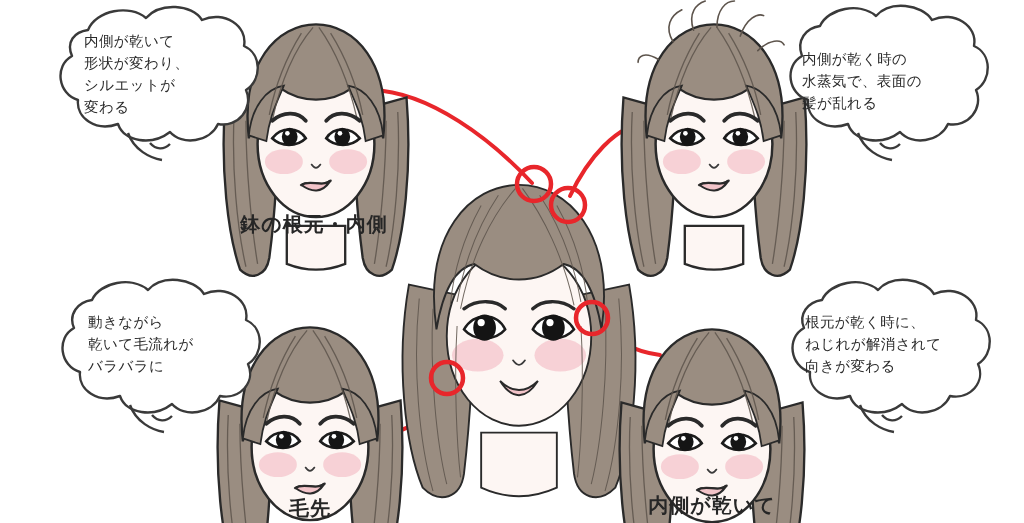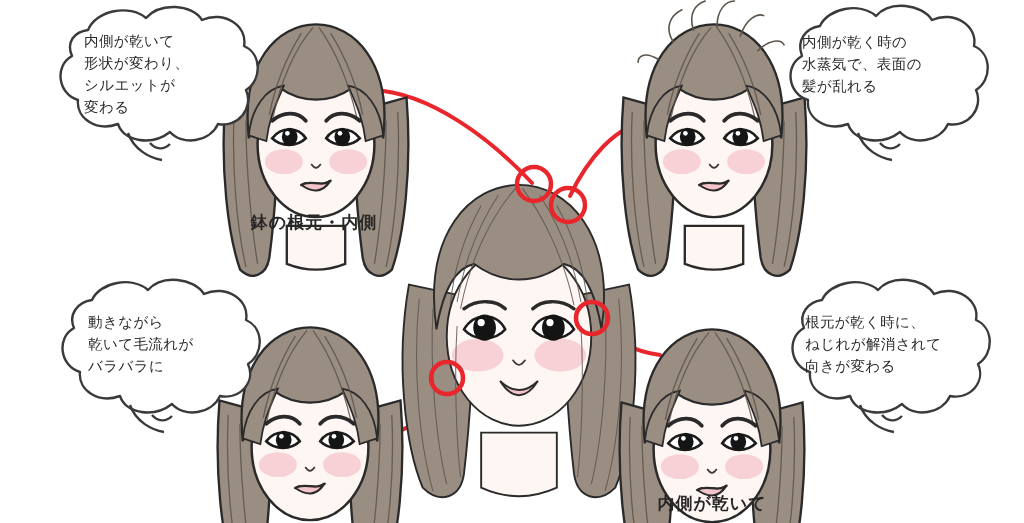--- a/index.html
+++ b/index.html
@@ -17,21 +17,21 @@
     font-family:"DejaVu Sans","Liberation Sans",sans-serif;
     font-size:14.5px;
     line-height:22px;
     color:#2b2b2b;
     white-space:pre;
     letter-spacing:0.4px;
   }
   .node-label{
     position:absolute;
     font-family:"DejaVu Sans","Liberation Sans",sans-serif;
-    font-size:17px;
+    font-size:20px;
     font-weight:700;
     color:#262626;
     white-space:nowrap;
     letter-spacing:1px;
     text-align:center;
   }
 </style>
 </head>
 <body>
 
@@ -232,26 +232,27 @@
                C798,314 808,302 822,300 Z"></path>
       <path fill="none" d="M860,405 C866,422 882,430 894,432"></path>
       <path fill="none" d="M882,415 C888,422 896,422 902,416"></path>
     </g>
   </svg>
 
   <div class="bubble-text" style="left:84px;top:30px;width:160px;">内側が乾いて
 形状が変わり、
 シルエットが
 変わる</div>
-  <div class="bubble-text" style="left:802px;top:31px;width:180px;">内側が乾く時の
+  <div class="bubble-text" style="left:802px;top:48px;width:180px;">内側が乾く時の
 水蒸気で、表面の
 髪が乱れる</div>
   <div class="bubble-text" style="left:805px;top:311px;width:180px;">根元が乾く時に、
 ねじれが解消されて
 向きが変わる</div>
   <div class="bubble-text" style="left:88px;top:311px;width:170px;">動きながら
 乾いて毛流れが
 バラバラに</div>
 
   <div class="node-label" style="left:214px;top:211px;width:200px;">鉢の根元・内側</div>
+  <div class="node-label" style="left:210px;top:495px;width:200px;">毛先</div>
   <div class="node-label" style="left:612px;top:492px;width:200px;">内側が乾いて</div>
 
 </div>
 
 </body></html>

